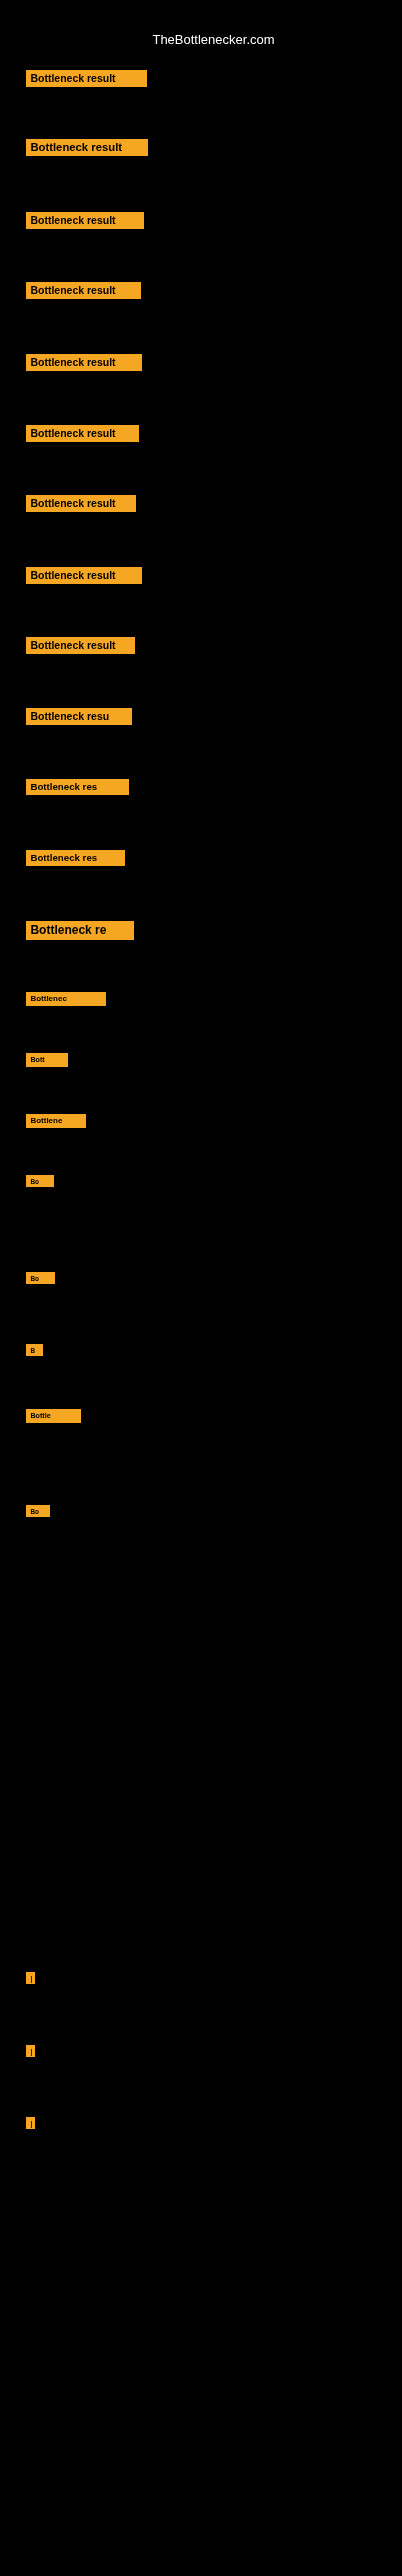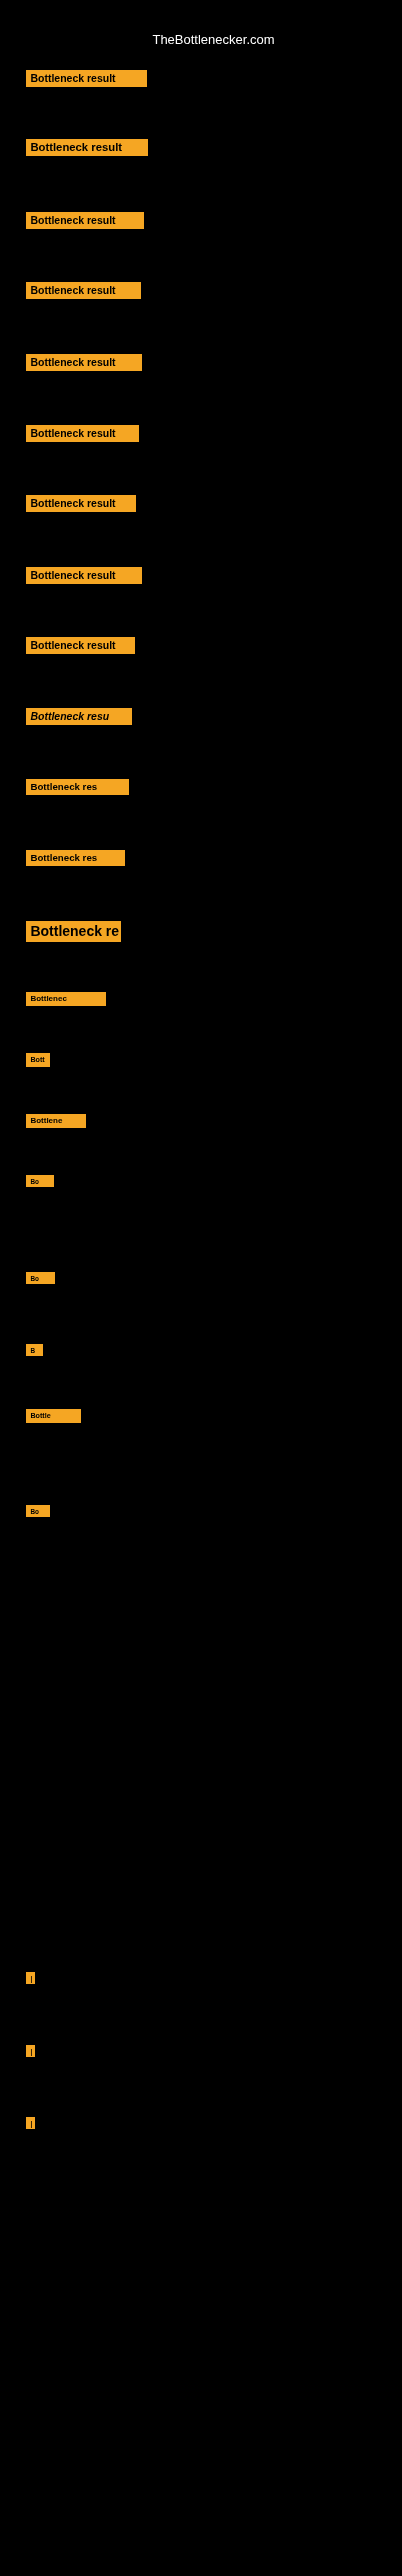--- a/index.html
+++ b/index.html
@@ -50,26 +50,26 @@
 
 <div class="badge-container" style="top: 46px; width: 121px;"><span class="bottleneck-badge" style="width: 121px; font-size: 10.5px;">Bottleneck result</span></div>
 <div class="badge-container" style="top: 115px; width: 122px;"><span class="bottleneck-badge" style="width: 122px; font-size: 11.3px;">Bottleneck result</span></div>
 <div class="badge-container" style="top: 188px; width: 118px;"><span class="bottleneck-badge" style="width: 118px; font-size: 10.5px;">Bottleneck result</span></div>
 <div class="badge-container" style="top: 258px; width: 115px;"><span class="bottleneck-badge" style="width: 115px; font-size: 10.5px;">Bottleneck result</span></div>
 <div class="badge-container" style="top: 330px; width: 116px;"><span class="bottleneck-badge" style="width: 116px; font-size: 10.5px;">Bottleneck result</span></div>
 <div class="badge-container" style="top: 401px; width: 113px;"><span class="bottleneck-badge" style="width: 113px; font-size: 10.5px;">Bottleneck result</span></div>
 <div class="badge-container" style="top: 471px; width: 110px;"><span class="bottleneck-badge" style="width: 110px; font-size: 10.5px;">Bottleneck result</span></div>
 <div class="badge-container" style="top: 543px; width: 116px;"><span class="bottleneck-badge" style="width: 116px; font-size: 10.5px;">Bottleneck result</span></div>
 <div class="badge-container" style="top: 613px; width: 109px;"><span class="bottleneck-badge" style="width: 109px; font-size: 10.5px;">Bottleneck result</span></div>
-<div class="badge-container" style="top: 684px; width: 106px; font-style: italic;"><span class="bottleneck-badge" style="width: 106px; font-size: 10.5px;">Bottleneck resu</span></div>
+<div class="badge-container" style="top: 684px; width: 106px;"><span class="bottleneck-badge" style="width: 106px; font-size: 10.5px;">Bottleneck resu</span></div>
 <div class="badge-container" style="top: 755px; width: 103px;"><span class="bottleneck-badge" style="width: 103px; font-size: 9.7px;">Bottleneck res</span></div>
 <div class="badge-container" style="top: 826px; width: 99px;"><span class="bottleneck-badge" style="width: 99px; font-size: 9.7px;">Bottleneck res</span></div>
-<div class="badge-container" style="top: 897px; width: 95px;"><span class="bottleneck-badge" style="width: 95px; font-size: 14px;">Bottleneck re</span></div>
+<div class="badge-container" style="top: 897px; width: 95px;"><span class="bottleneck-badge" style="width: 108px; font-size: 12px;">Bottleneck re</span></div>
 <div class="badge-container" style="top: 968px; width: 66px;"><span class="bottleneck-badge" style="width: 80px; font-size: 8px;">Bottlenec</span></div>
-<div class="badge-container" style="top: 1029px; width: 42px;"><span class="bottleneck-badge" style="width: 24px; font-size: 7.2px;">Bott</span></div>
+<div class="badge-container" style="top: 1029px; width: 42px;"><span class="bottleneck-badge" style="width: 42px; font-size: 7.2px;">Bott</span></div>
 <div class="badge-container" style="top: 1090px; width: 40px;"><span class="bottleneck-badge" style="width: 60px; font-size: 8px;">Bottlene</span></div>
 <div class="badge-container" style="top: 1151px; width: 28px;"><span class="bottleneck-badge" style="width: 28px; font-size: 6.4px;">Bo</span></div>
 <div class="badge-container" style="top: 1248px; width: 29px;"><span class="bottleneck-badge" style="width: 29px; font-size: 6.4px;">Bo</span></div>
 <div class="badge-container" style="top: 1320px; width: 17.7px;"><span class="bottleneck-badge" style="width: 17.7px; font-size: 6.4px;">B</span></div>
 <div class="badge-container" style="top: 1385px; width: 48px;"><span class="bottleneck-badge" style="width: 55px; font-size: 7.2px;">Bottle</span></div>
 <div class="badge-container" style="top: 1481px; width: 24px;"><span class="bottleneck-badge" style="width: 24px; font-size: 6.4px;">Bo</span></div>
 <div class="badge-container" style="top: 1948px; width: 9.7px;"><span class="bottleneck-badge" style="width: 9.7px; font-size: 6.4px;">|</span></div>
 <div class="badge-container" style="top: 2021px; width: 9.7px;"><span class="bottleneck-badge" style="width: 9.7px; font-size: 6.4px;">|</span></div>
 <div class="badge-container" style="top: 2093px; width: 9.7px;"><span class="bottleneck-badge" style="width: 9.7px; font-size: 6.4px;">|</span></div>
 

